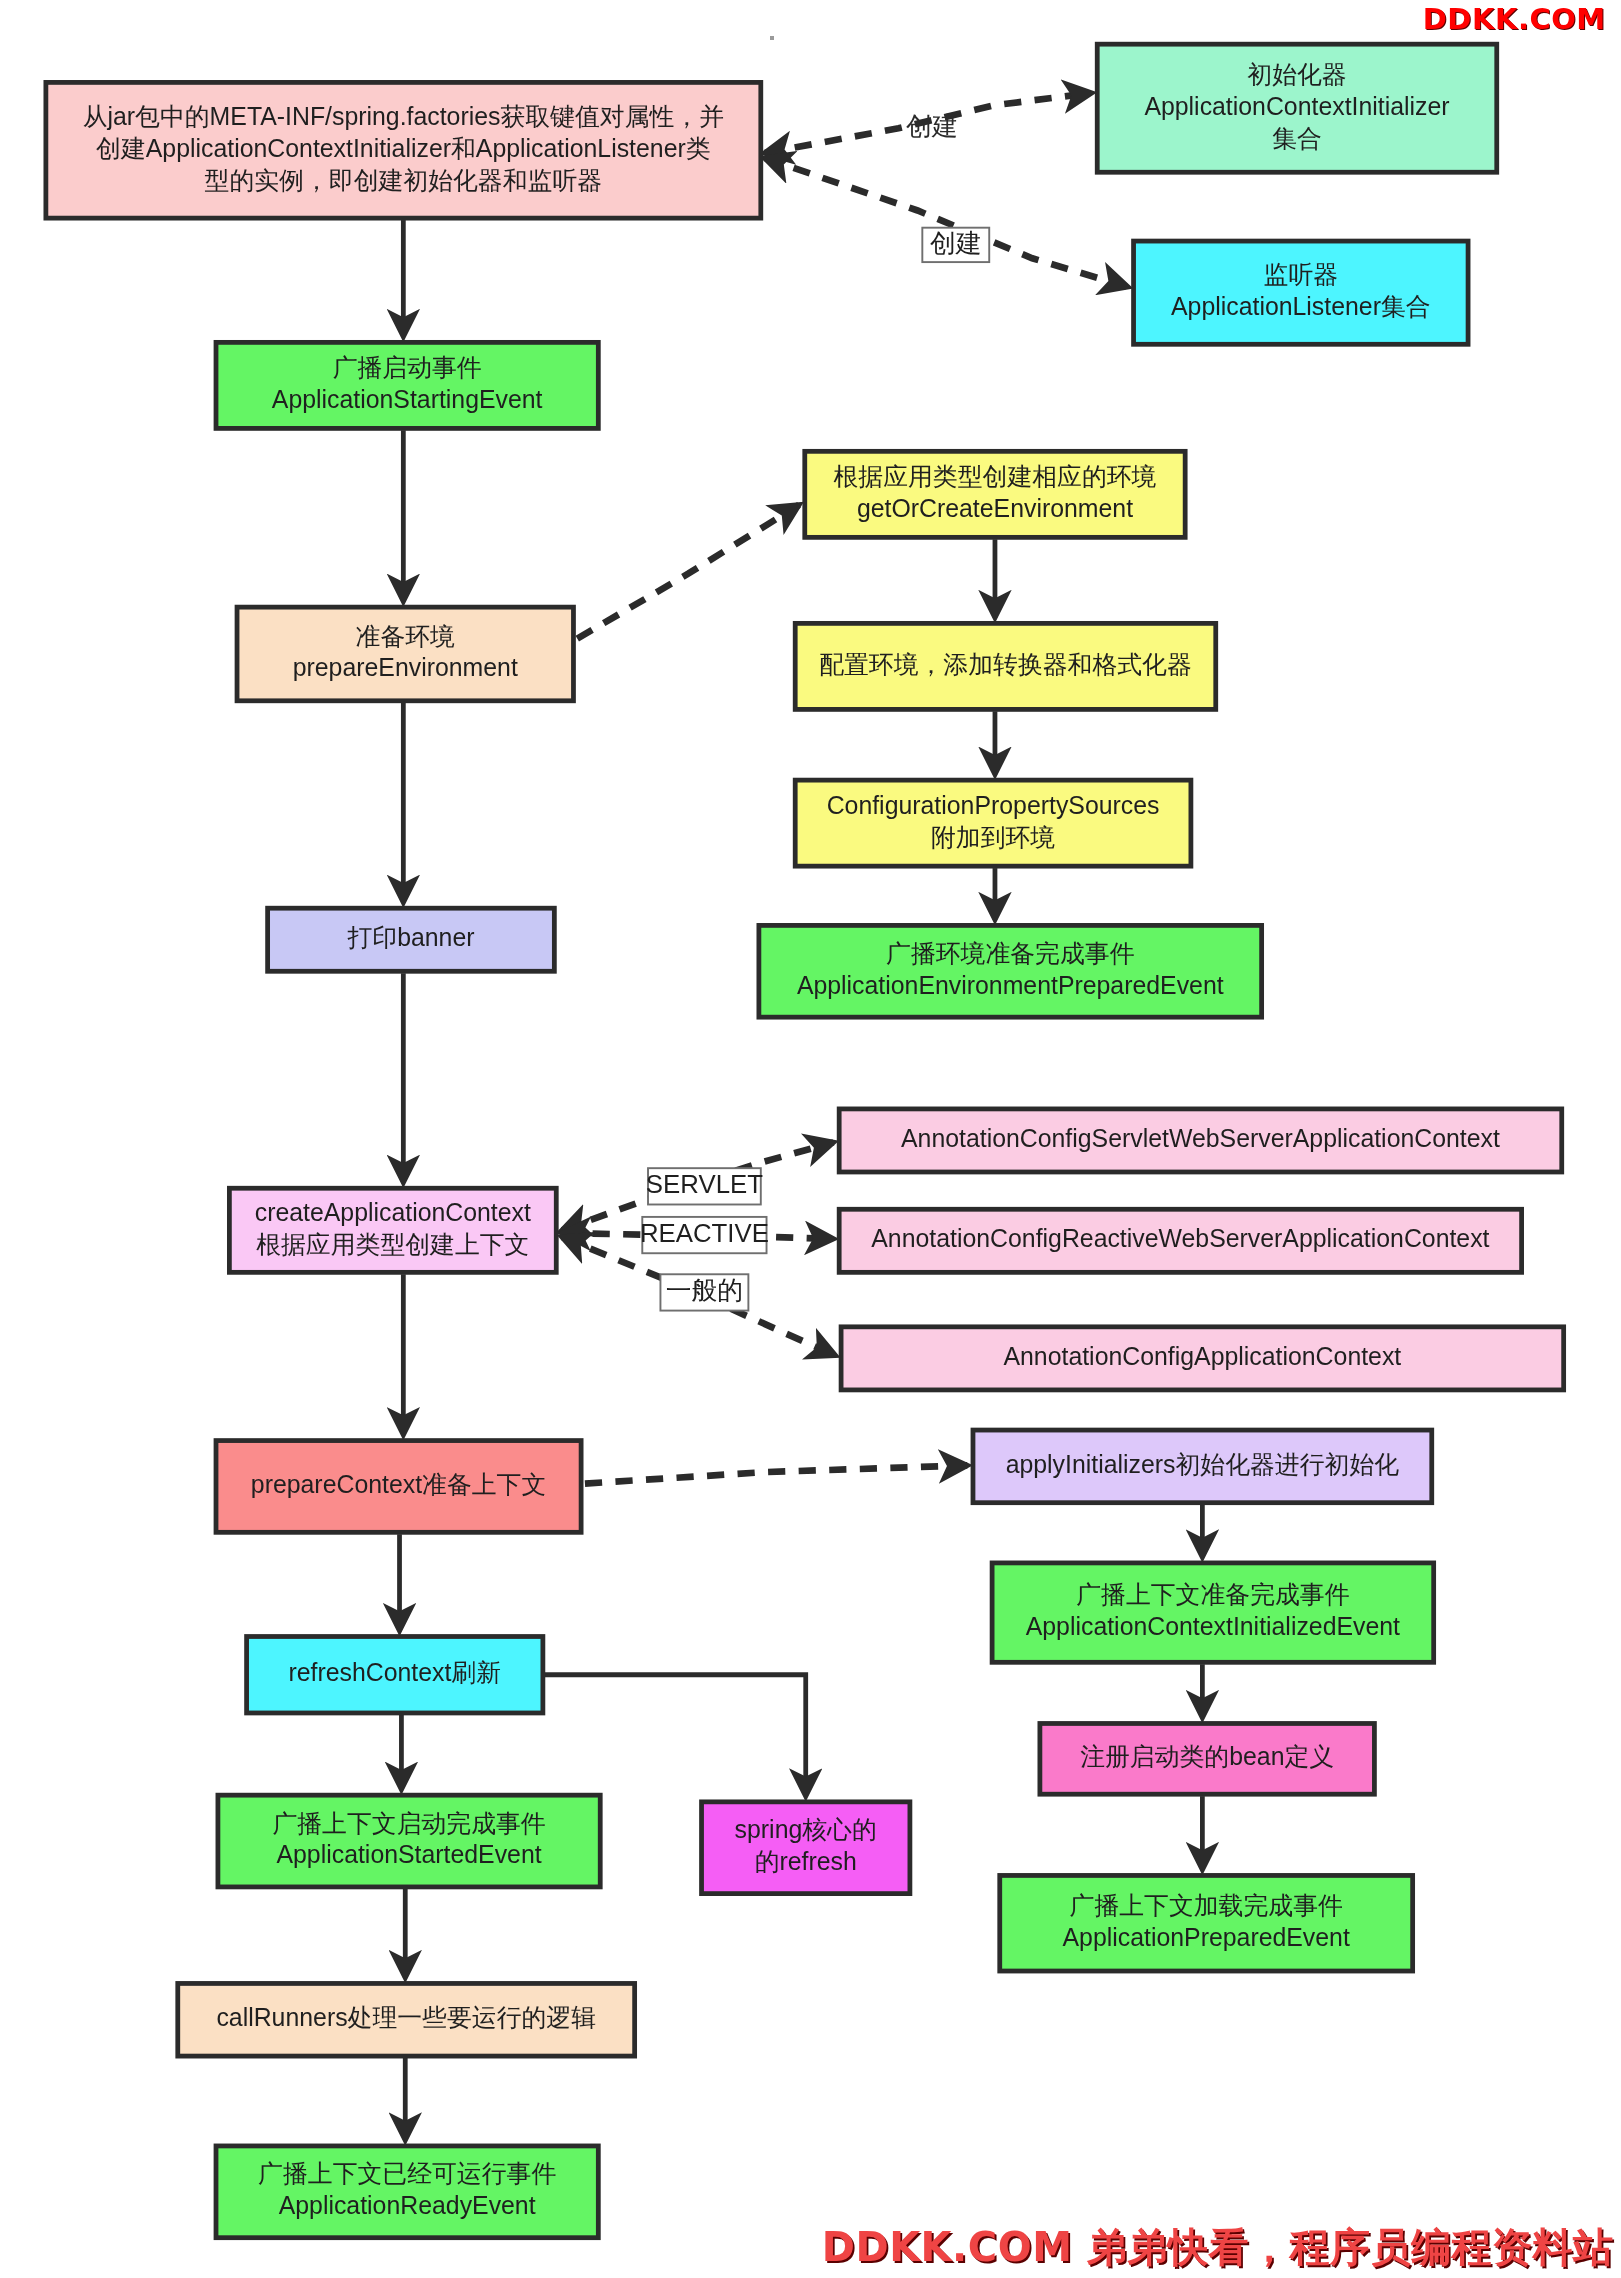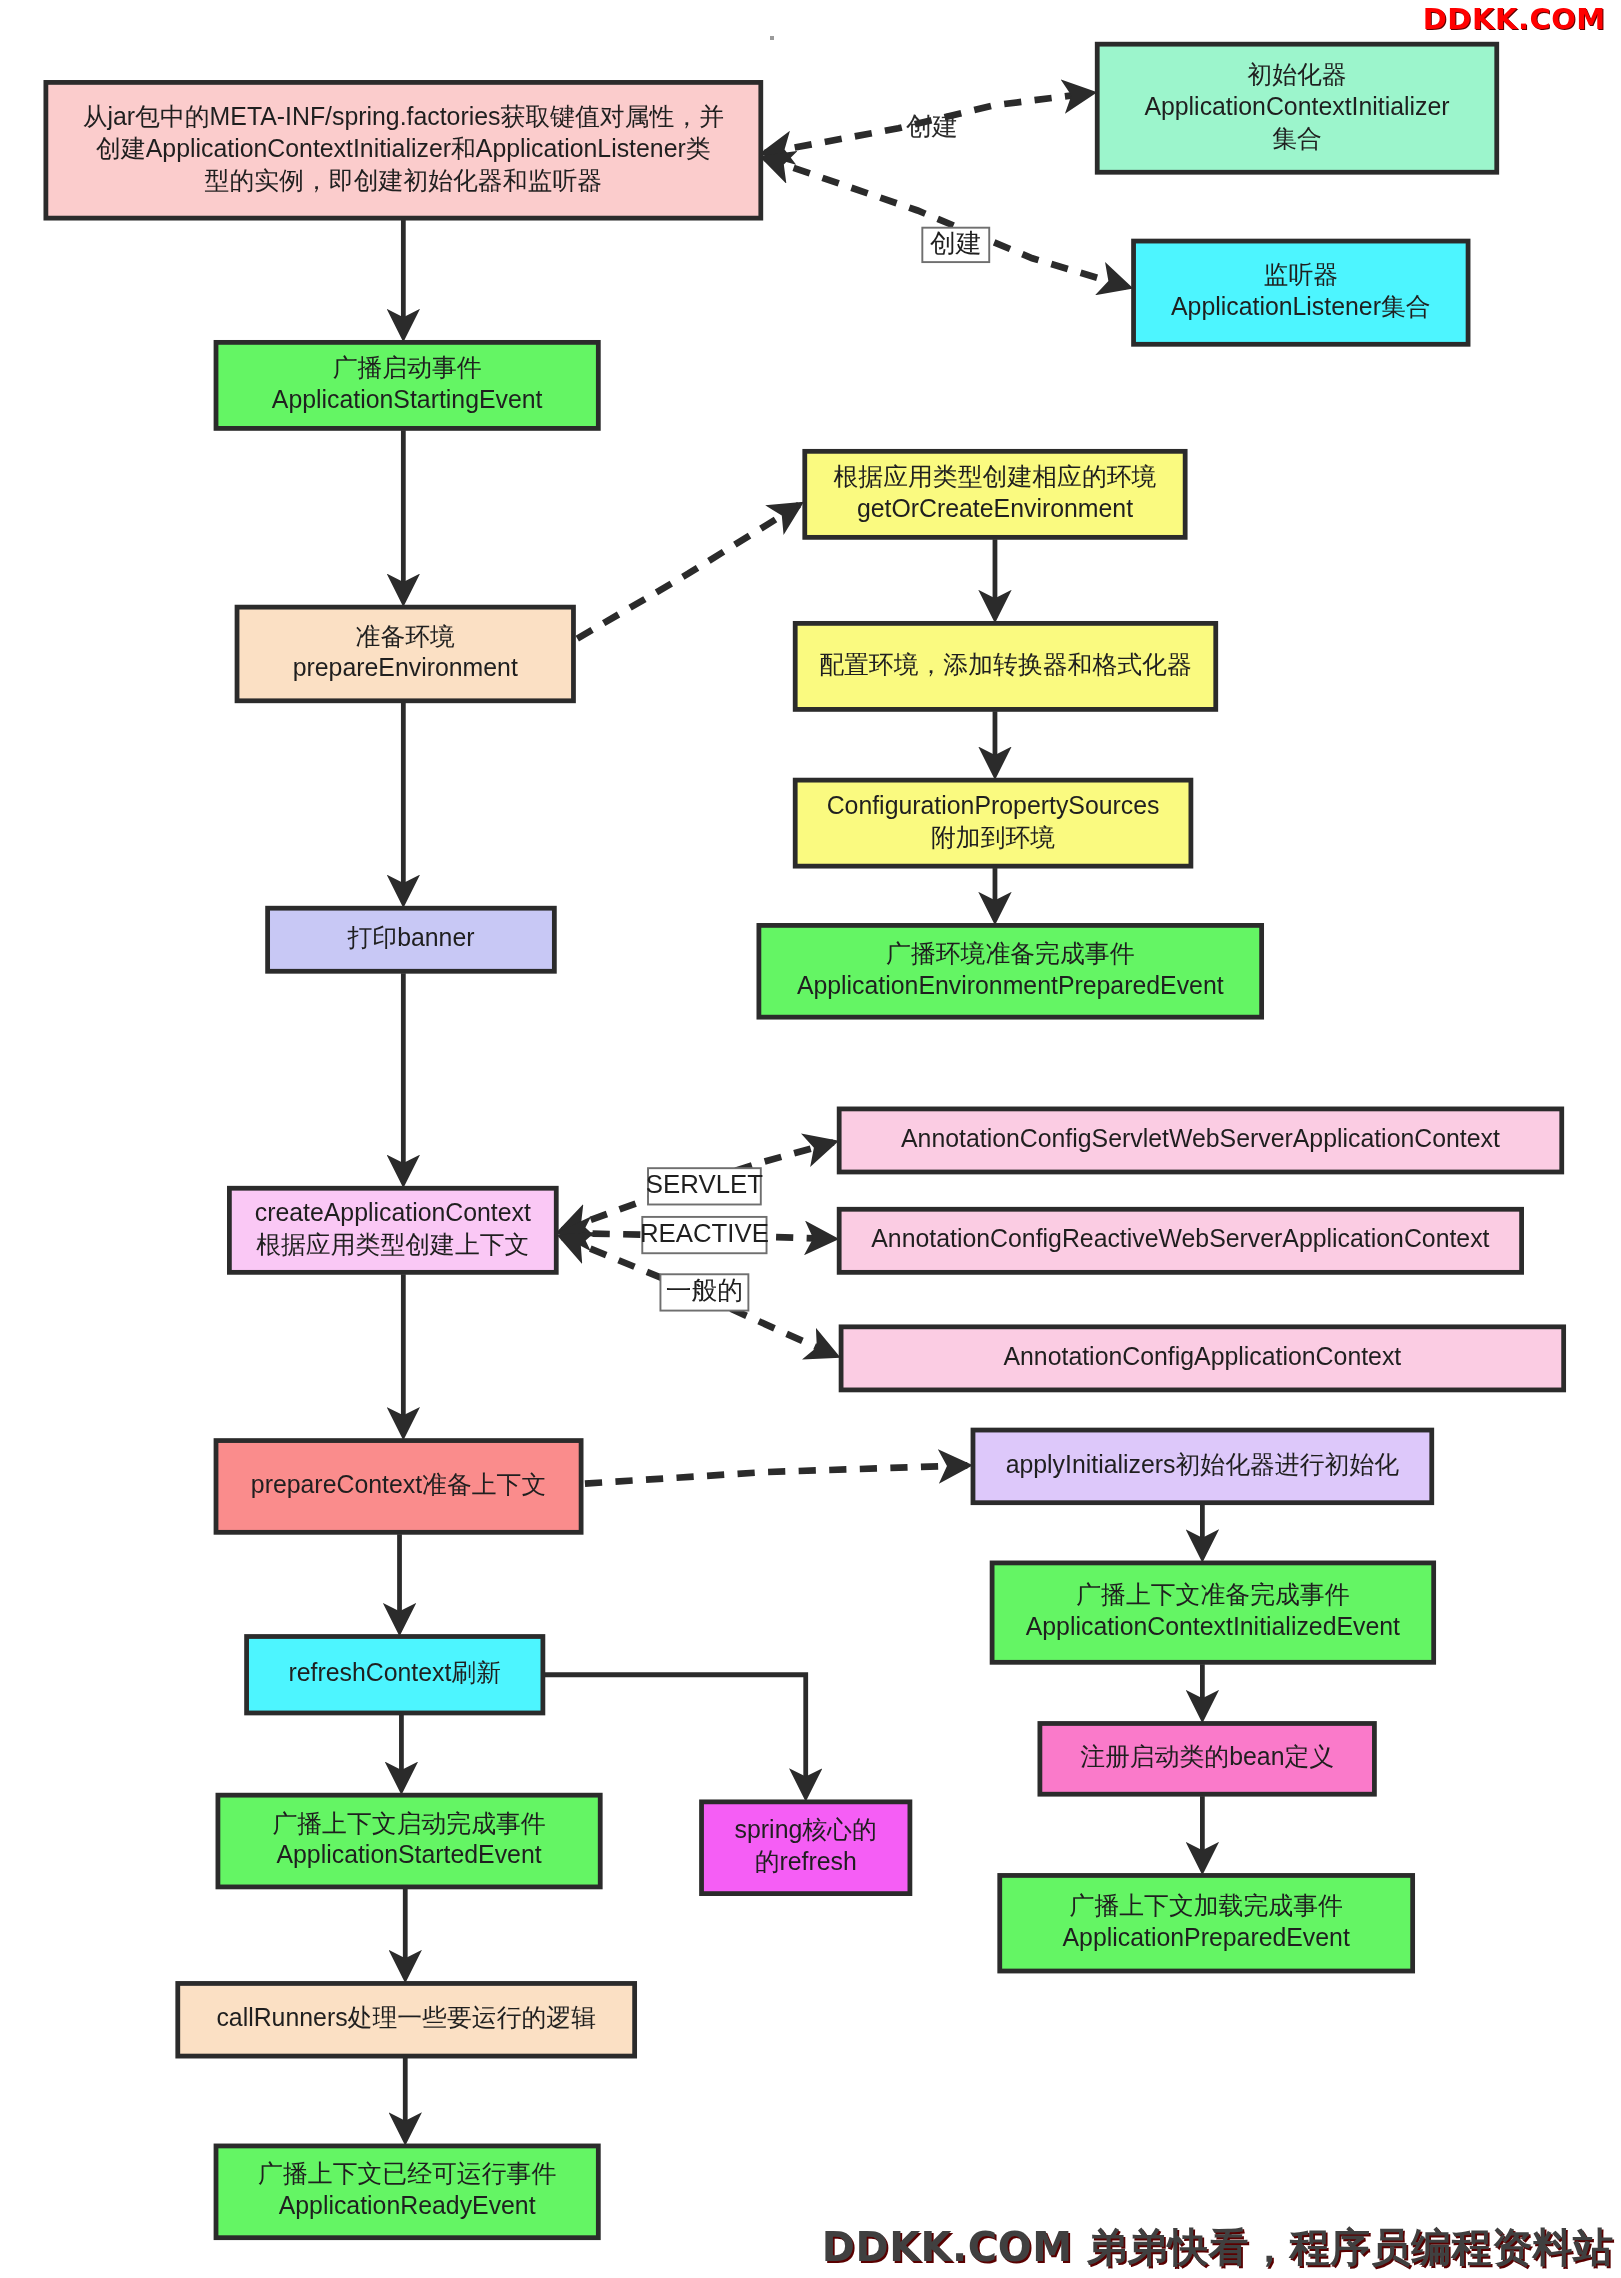--- a/index.html
+++ b/index.html
@@ -73,21 +73,21 @@
     font-weight: bold;
     font-size: 29px;
     letter-spacing: 0.5px;
     font-family: "DejaVu Sans", sans-serif;
     text-shadow: 1px 1px 0 #5a0000;
   }
   .watermark-bottom {
     position: absolute;
     bottom: 3.8px;
     right: 7.6px;
-    color: #404040;
+    color: #ef4444;
     font-weight: bold;
     font-size: 40px;
     letter-spacing: 0.5px;
     font-family: "DejaVu Sans", sans-serif;
     text-shadow: 1.9px 1.9px 0 #5a0000;
     white-space: nowrap;
   }
   .tiny-dot {
     position: absolute;
     left: 770px;

